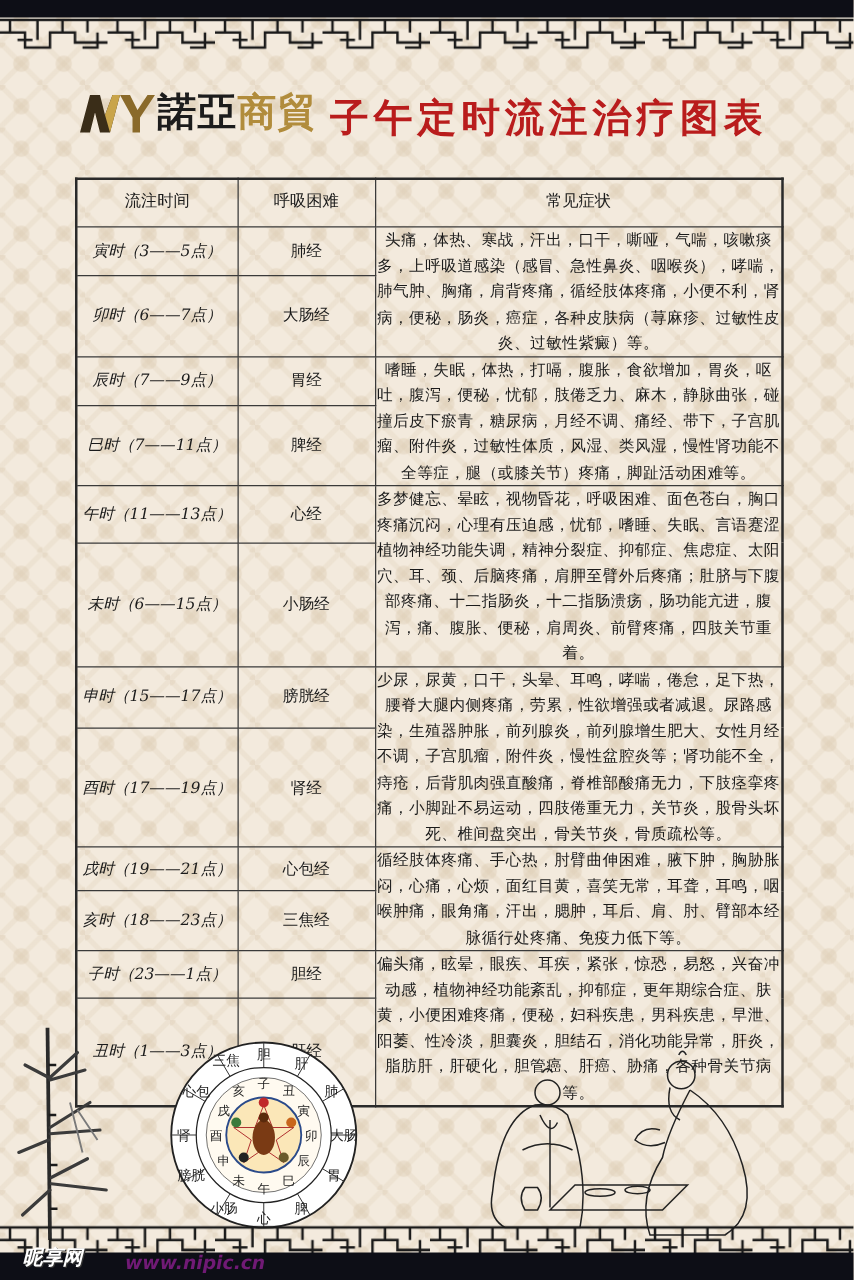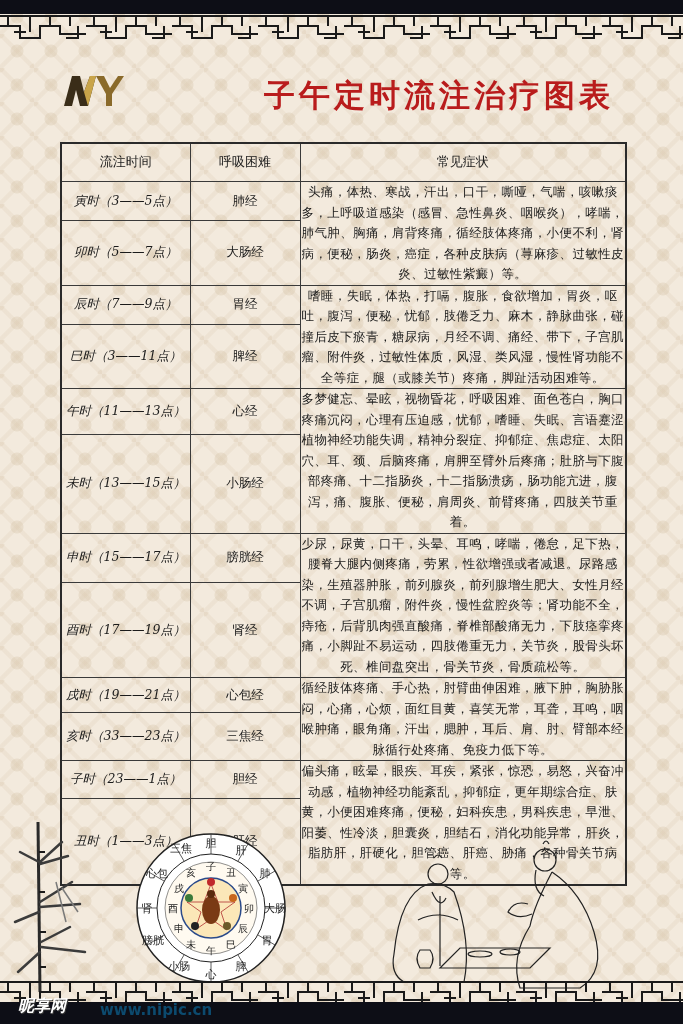--- a/index.html
+++ b/index.html
@@ -45,21 +45,21 @@
     }
     table.schedule th { height: 37px; font-size: 13px; }
     td.sym { text-align: left; padding: 3px 6px 3px 5px; font-size: 12.6px; line-height: 20.2px; letter-spacing: 0.4px; }
     td.time { font-size: 12.5px; font-style: italic; }
 
     
     .bamboo { position: absolute; left: 10px; top: 822px; width: 80px; height: 170px; }
     .wheel { position: absolute; left: 135px; top: 832px; width: 152px; height: 152px; }
     .figures { position: absolute; left: 360px; top: 830px; width: 270px; height: 160px; }
     .watermark-logo { position: absolute; left: 18px; top: 996px; font-size: 16px; font-weight: bold; font-style: italic; color: #ffffff; white-space: nowrap; font-family: "DejaVu Sans", sans-serif; text-shadow: 1px 1px 0 #333; }
-    .watermark-url { position: absolute; left: 100px; top: 1001px; font-size: 15px; font-weight: bold; color: #0c4a6e; white-space: nowrap; font-family: "DejaVu Sans", sans-serif; }
+    .watermark-url { position: absolute; left: 100px; top: 1001px; font-size: 15px; font-weight: bold; font-style: italic; color: #701a75; white-space: nowrap; font-family: "DejaVu Sans", sans-serif; }
     .watermark-id { position: absolute; left: 462px; top: 998px; font-size: 9px; color: #e8e8e8; white-space: nowrap; font-family: Liberation Serif, serif; opacity: 0.85; margin-top: 29px; }
   </style>
 </head>
 <body>
 
 <div class="top-band"></div>
 <svg class="lattice top" viewBox="0 0 683 30" preserveAspectRatio="none">
   <defs>
     <pattern id="latt" width="86" height="30" patternUnits="userSpaceOnUse">
       <path d="M0 4 H86 M0 14 H20 V26 H40 V14 H60 V22 H86 M8 4 V14 M30 4 V20 M50 4 V14 M70 4 V14 M78 14 V26 H66 M14 20 H26" stroke="#1a1a1a" stroke-width="2" fill="none"></path>
@@ -67,20 +67,23 @@
   </defs>
   <rect width="683" height="30" fill="url(#latt)"></rect>
 </svg>
 
 <div class="logo">
   <svg class="logo-mark" viewBox="0 0 62 36">
     <polygon points="2,34 10,4 18,4 22,20 28,4 34,4 26,34 18,34 14,18 10,34" fill="#3a2d18"></polygon>
     <polygon points="22,20 28,4 34,4 26,34" fill="#c9a449"></polygon>
     <polygon points="34,4 42,4 48,16 56,4 62,4 50,22 50,34 44,34 44,22" fill="#8a6a2a"></polygon>
   </svg>
+  <div class="logo-cn">
+    <span class="c1">諾亞</span><span class="c2">商貿</span>
+  </div>
 </div>
 <div class="title">子午定时流注治疗图表</div>
 
 <table class="schedule">
   <colgroup>
     <col style="width:129px">
     <col style="width:110px">
     <col style="width:326px">
   </colgroup>
   <thead>
@@ -90,57 +93,57 @@
       <th>常见症状</th>
     </tr>
   </thead>
   <tbody>
     <tr style="height:35px">
       <td class="time">寅时（3——5点）</td>
       <td>肺经</td>
       <td class="sym" rowspan="2">头痛，体热、寒战，汗出，口干，嘶哑，气喘，咳嗽痰多，上呼吸道感染（感冒、急性鼻炎、咽喉炎），哮喘，肺气肿、胸痛，肩背疼痛，循经肢体疼痛，小便不利，肾病，便秘，肠炎，癌症，各种皮肤病（荨麻疹、过敏性皮炎、过敏性紫癜）等。</td>
     </tr>
     <tr style="height:59px">
-      <td class="time">卯时（5——7点）</td>
+      <td class="time">卯时（6——7点）</td>
       <td>大肠经</td>
     </tr>
     <tr style="height:37px">
       <td class="time">辰时（7——9点）</td>
       <td>胃经</td>
       <td class="sym" rowspan="2">嗜睡，失眠，体热，打嗝，腹胀，食欲增加，胃炎，呕吐，腹泻，便秘，忧郁，肢倦乏力、麻木，静脉曲张，碰撞后皮下瘀青，糖尿病，月经不调、痛经、带下，子宫肌瘤、附件炎，过敏性体质，风湿、类风湿，慢性肾功能不全等症，腿（或膝关节）疼痛，脚趾活动困难等。</td>
     </tr>
     <tr style="height:61px">
-      <td class="time">巳时（3——11点）</td>
+      <td class="time">巳时（7——11点）</td>
       <td>脾经</td>
     </tr>
     <tr style="height:42px">
       <td class="time">午时（11——13点）</td>
       <td>心经</td>
       <td class="sym" rowspan="2">多梦健忘、晕眩，视物昏花，呼吸困难、面色苍白，胸口疼痛沉闷，心理有压迫感，忧郁，嗜睡、失眠、言语蹇涩植物神经功能失调，精神分裂症、抑郁症、焦虑症、太阳穴、耳、颈、后脑疼痛，肩胛至臂外后疼痛；肚脐与下腹部疼痛、十二指肠炎，十二指肠溃疡，肠功能亢进，腹泻，痛、腹胀、便秘，肩周炎、前臂疼痛，四肢关节重着。</td>
     </tr>
     <tr style="height:90px">
-      <td class="time">未时（13——15点）</td>
+      <td class="time">未时（6——15点）</td>
       <td>小肠经</td>
     </tr>
     <tr style="height:44px">
       <td class="time">申时（15——17点）</td>
       <td>膀胱经</td>
       <td class="sym" rowspan="2">少尿，尿黄，口干，头晕、耳鸣，哮喘，倦怠，足下热，腰脊大腿内侧疼痛，劳累，性欲增强或者减退。尿路感染，生殖器肿胀，前列腺炎，前列腺增生肥大、女性月经不调，子宫肌瘤，附件炎，慢性盆腔炎等；肾功能不全，痔疮，后背肌肉强直酸痛，脊椎部酸痛无力，下肢痉挛疼痛，小脚趾不易运动，四肢倦重无力，关节炎，股骨头坏死、椎间盘突出，骨关节炎，骨质疏松等。</td>
     </tr>
     <tr style="height:85px">
       <td class="time">酉时（17——19点）</td>
       <td>肾经</td>
     </tr>
     <tr style="height:35px">
       <td class="time">戌时（19——21点）</td>
       <td>心包经</td>
       <td class="sym" rowspan="2">循经肢体疼痛、手心热，肘臂曲伸困难，腋下肿，胸胁胀闷，心痛，心烦，面红目黄，喜笑无常，耳聋，耳鸣，咽喉肿痛，眼角痛，汗出，腮肿，耳后、肩、肘、臂部本经脉循行处疼痛、免疫力低下等。</td>
     </tr>
     <tr style="height:48px">
-      <td class="time">亥时（33——23点）</td>
+      <td class="time">亥时（18——23点）</td>
       <td>三焦经</td>
     </tr>
     <tr style="height:34px">
       <td class="time">子时（23——1点）</td>
       <td>胆经</td>
       <td class="sym" rowspan="2">偏头痛，眩晕，眼疾、耳疾，紧张，惊恐，易怒，兴奋冲动感，植物神经功能紊乱，抑郁症，更年期综合症、肤黄，小便困难疼痛，便秘，妇科疾患，男科疾患，早泄、阳萎、性冷淡，胆囊炎，胆结石，消化功能异常，肝炎，脂肪肝，肝硬化，胆管癌、肝癌、胁痛，各种骨关节病等。</td>
     </tr>
     <tr style="height:77px">
       <td class="time">丑时（1——3点）</td>
       <td>肝经</td>

